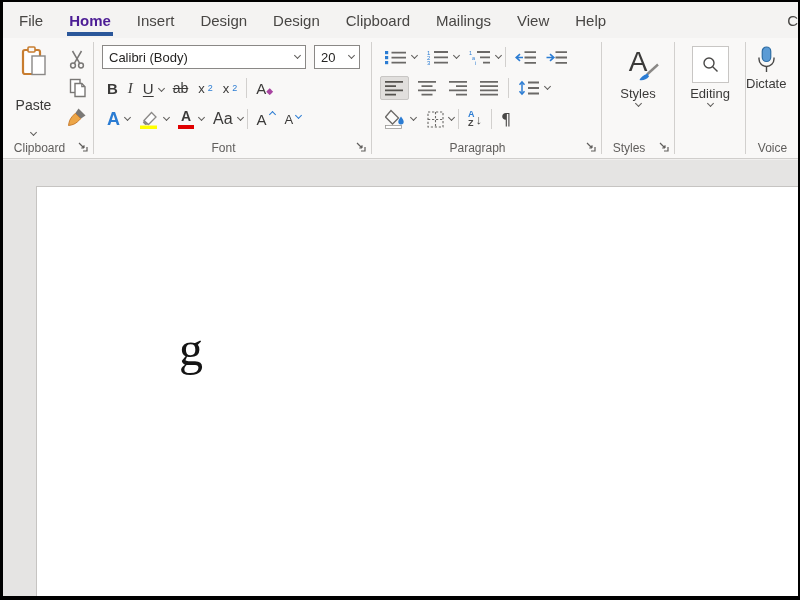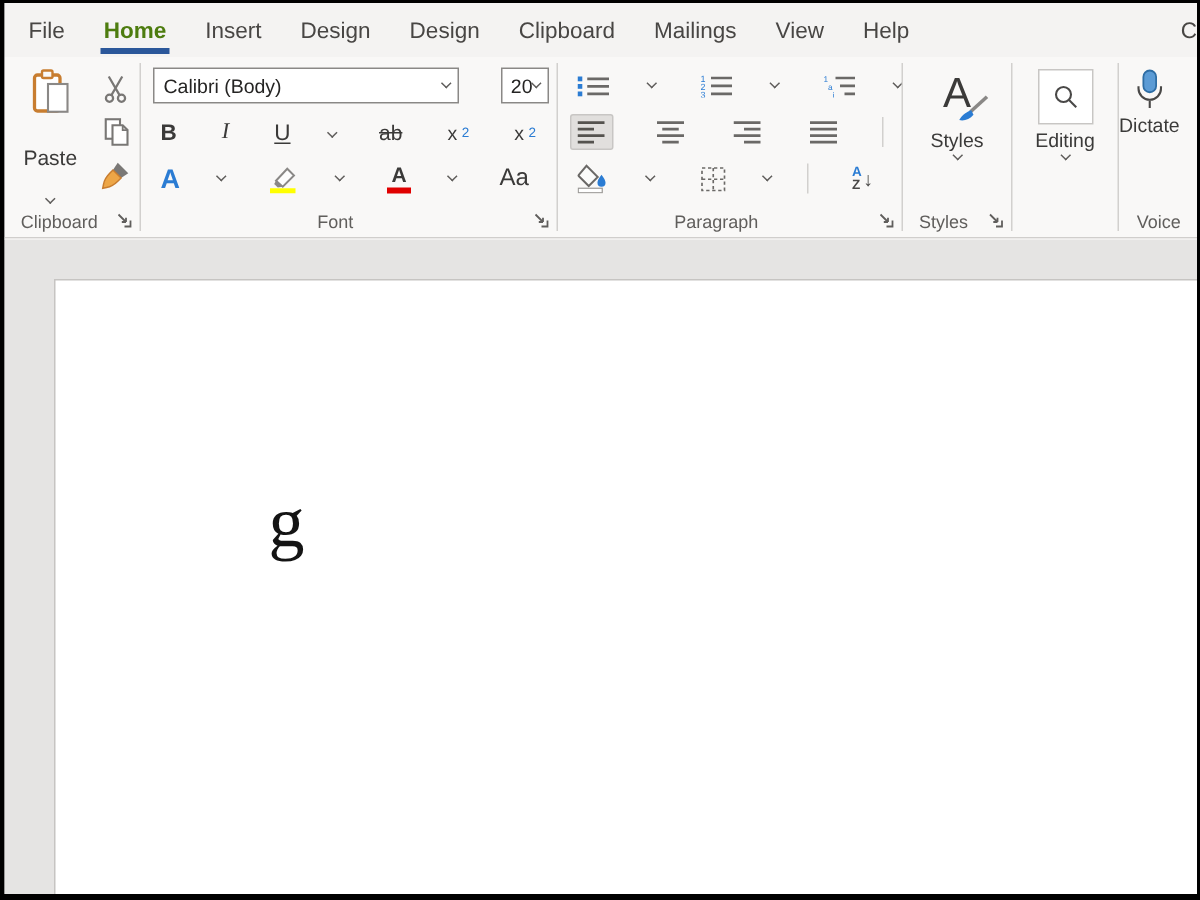--- a/index.html
+++ b/index.html
@@ -4,35 +4,35 @@
 <style>
   * { box-sizing: border-box; margin: 0; padding: 0; }
   html, body { width: 800px; height: 600px; overflow: hidden; background: #000; }
   body { font-family: "Liberation Sans", sans-serif; user-select: none; cursor: default; }
   .window { width: 800px; height: 600px; background: #fff; display: flex; flex-direction: column;
             border: 2px solid #000; border-left-width: 3px; border-bottom-width: 4px; overflow: hidden; }
 
   
   .menubar { height: 36px; flex: none; background: #f4f3f2; display: flex; align-items: stretch; padding-left: 3px; }
   .tab { position: relative; display: flex; align-items: center; padding: 0 13px; font-size: 15px; color: #484644; white-space: nowrap; }
-  .tab.active { color: #4d7c0f; font-weight: 600; }
+  .tab.active { color: #4c1d95; font-weight: 600; }
   .tab.active::after { content: ""; position: absolute; left: 11px; right: 11px; bottom: 2px; height: 4px; background: #2b579a; }
   .tab.partial { margin-left: auto; padding-right: 0; }
 
   
   .ribbon { height: 121px; flex: none; background: #f9f8f7; border-bottom: 1px solid #d0cecc; display: flex; padding-left: 1px; }
   .rgroup { flex: none; display: flex; flex-direction: column; overflow: hidden; }
   .rgroup-content { flex: 1; display: flex; align-items: flex-start; padding-top: 7px; }
   .rgroup-footer { flex: none; height: 21px; position: relative; display: flex; align-items: center;
                    justify-content: center; font-size: 12px; color: #605e5c; padding-right: 18px; }
   .rgroup-footer.no-launcher { padding-right: 0; }
   .launcher { position: absolute; right: 5px; top: 4px; }
   .gsep { width: 1px; flex: none; background: #d2d0ce; margin: 4px 0; }
   .rows { display: flex; flex-direction: column; gap: 7px; }
-  .row { display: flex; align-items: center; height: 24px; gap: 20px; }
+  .row { display: flex; align-items: center; height: 24px; }
 
   .btn { display: inline-flex; align-items: center; justify-content: center; gap: 3px; height: 24px;
          padding: 0 4px; border: 1px solid transparent; border-radius: 2px; color: #3b3a39; font-size: 15px; }
   .btn.selected { background: #e1dfdd; border-color: #c8c6c4; }
   .glyph { font-size: 15px; color: #3b3a39; line-height: 1; }
   .chev { width: 5px; height: 5px; border-right: 1.4px solid #5f5d5b; border-bottom: 1.4px solid #5f5d5b;
           display: inline-block; transform: rotate(45deg); margin-top: -3px; flex: none; }
   .chev.blue { border-color: #2b7cd3; }
   .chev.up { transform: rotate(225deg); margin-top: 3px; }
   .vsep { width: 1px; height: 20px; background: #d2d0ce; margin: 0 4px; flex: none; }
@@ -43,21 +43,21 @@
   .paste-btn .plabel { font-size: 14px; color: #3b3a39; }
   .small-btns { display: flex; flex-direction: column; gap: 2px; }
   .sbtn { width: 32px; height: 27px; display: flex; align-items: center; justify-content: center; }
 
   
   .font-rows { padding-left: 8px; }
   .combo { display: flex; align-items: center; height: 24px; background: #fff; border: 1px solid #8a8886;
            font-size: 13px; color: #252423; padding: 0 5px 0 6px; }
   .combo .chev { margin-left: auto; }
   .combo.name { width: 204px; }
-  .combo.size { width: 32px; margin-left: 8px; justify-content: flex-end; }
+  .combo.size { width: 46px; margin-left: 8px; justify-content: flex-end; }
   sub.bluedigit, sup.bluedigit { color: #2b7cd3; font-size: 9px; }
   .u-underline { text-decoration: underline; text-underline-offset: 2px; }
   .strike { text-decoration: line-through; font-size: 14px; }
   .diamond { color: #a844a1; font-size: 9px; align-self: flex-end; margin: 0 0 3px -3px; }
   .stack { display: flex; flex-direction: column; align-items: center; line-height: 1; gap: 2px; }
   .stack .bar { width: 16px; height: 4px; }
   .bar.red { background: #e00000; }
   .fx-a { color: #2b7cd3; font-weight: bold; font-size: 18px; }
 
   

